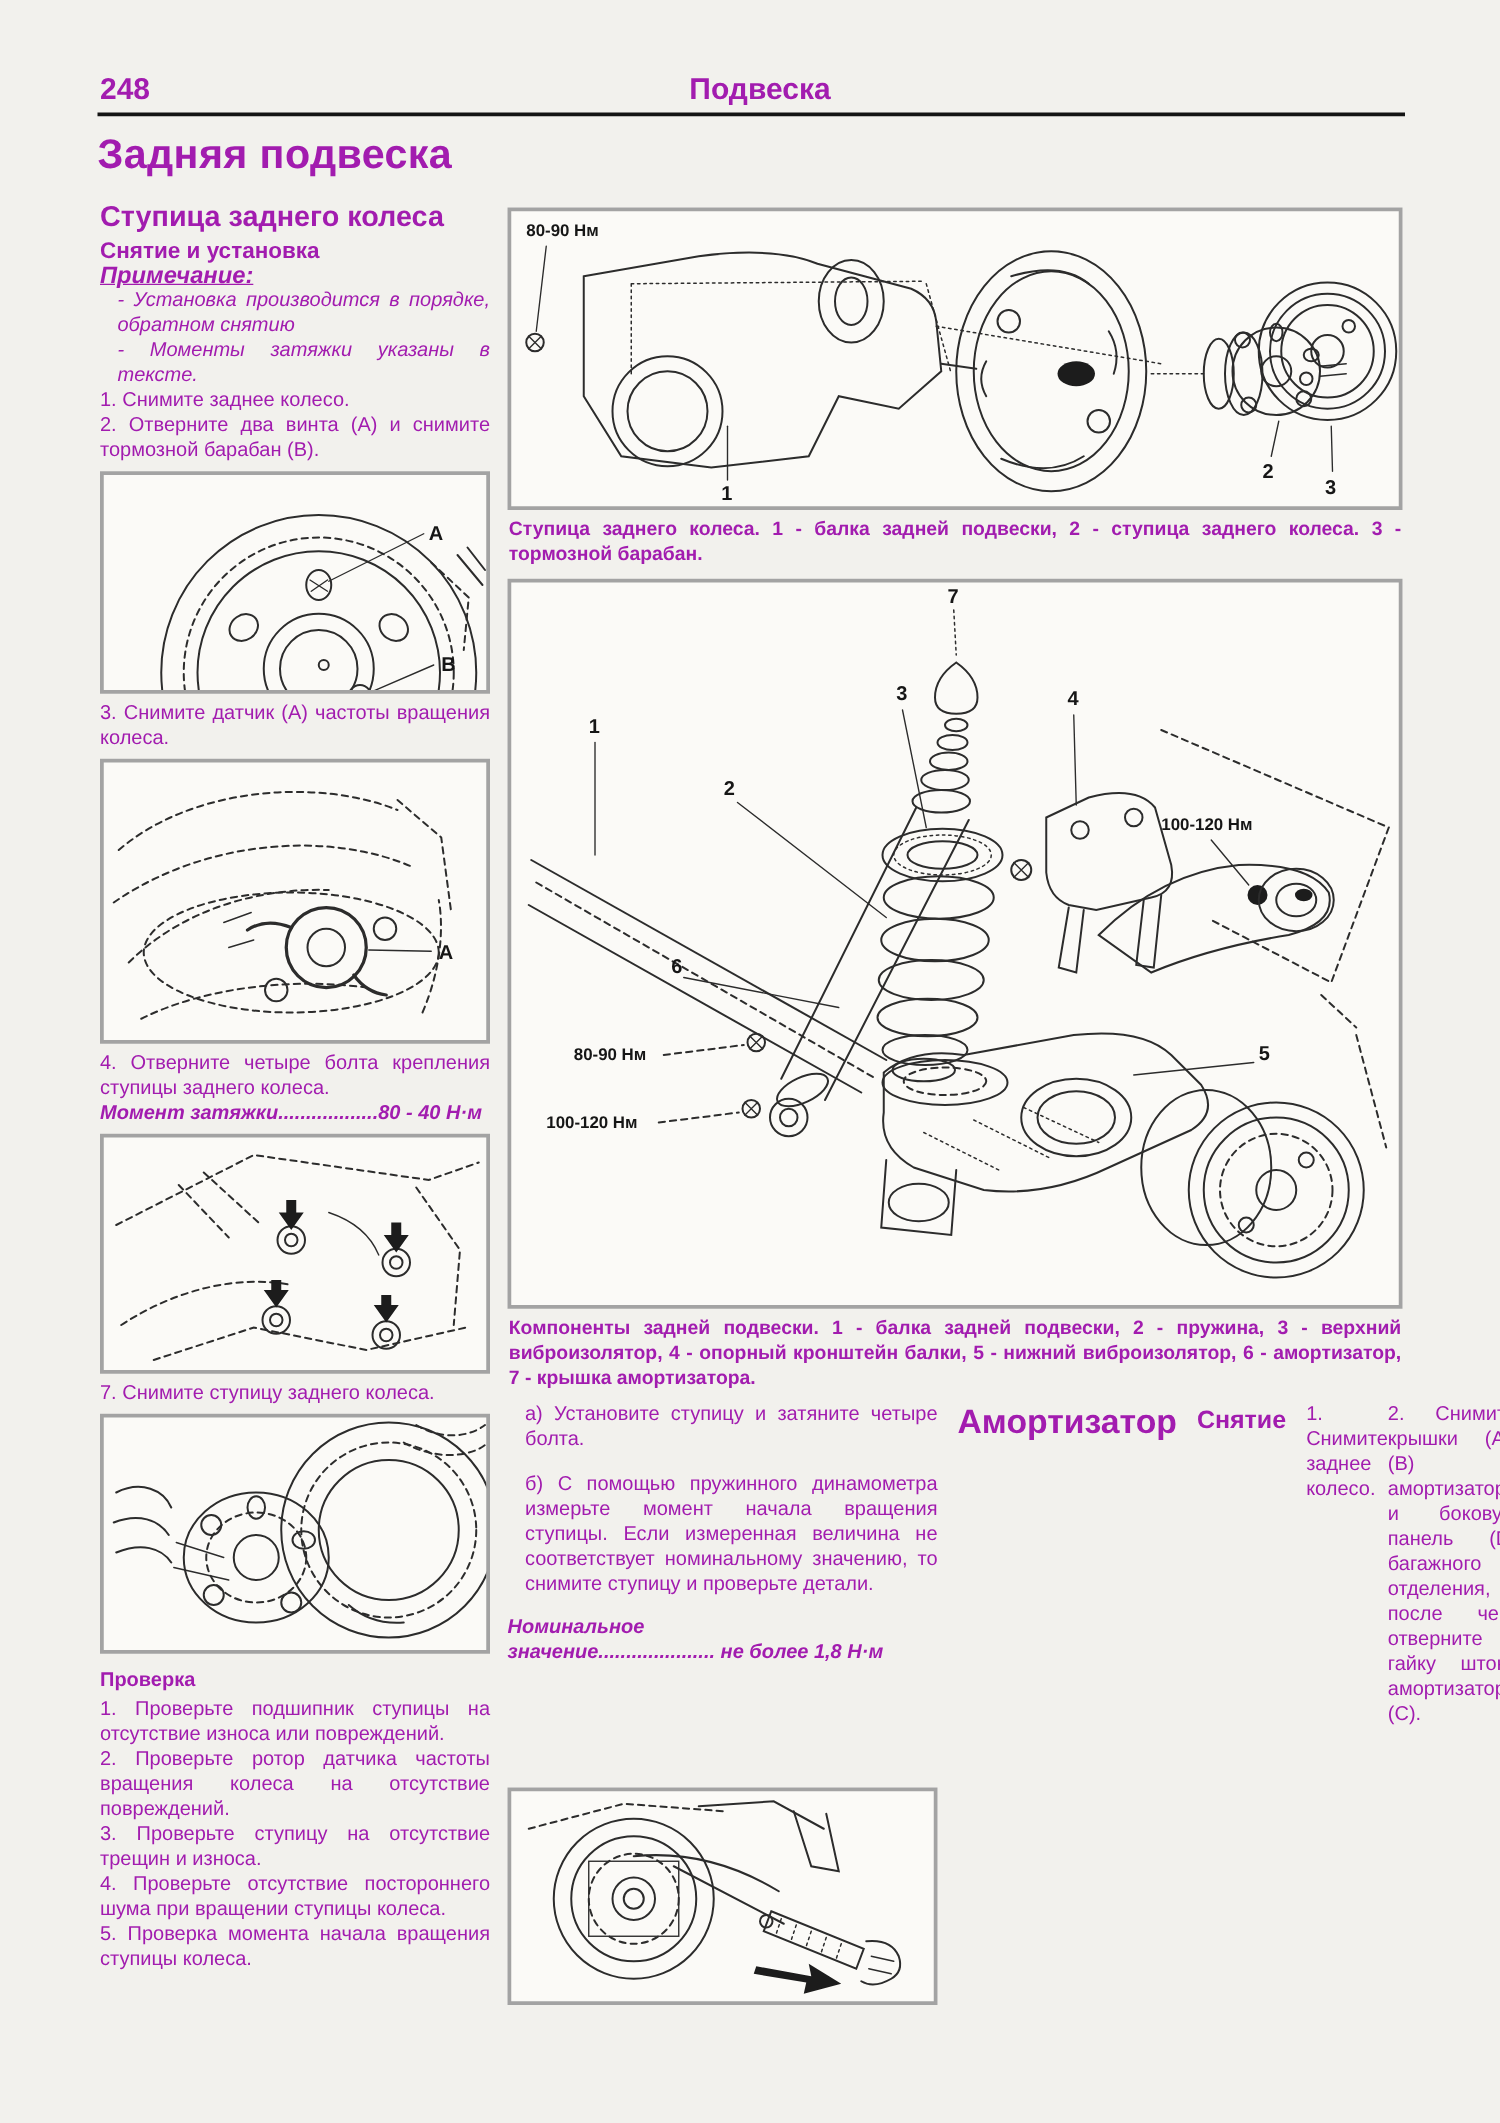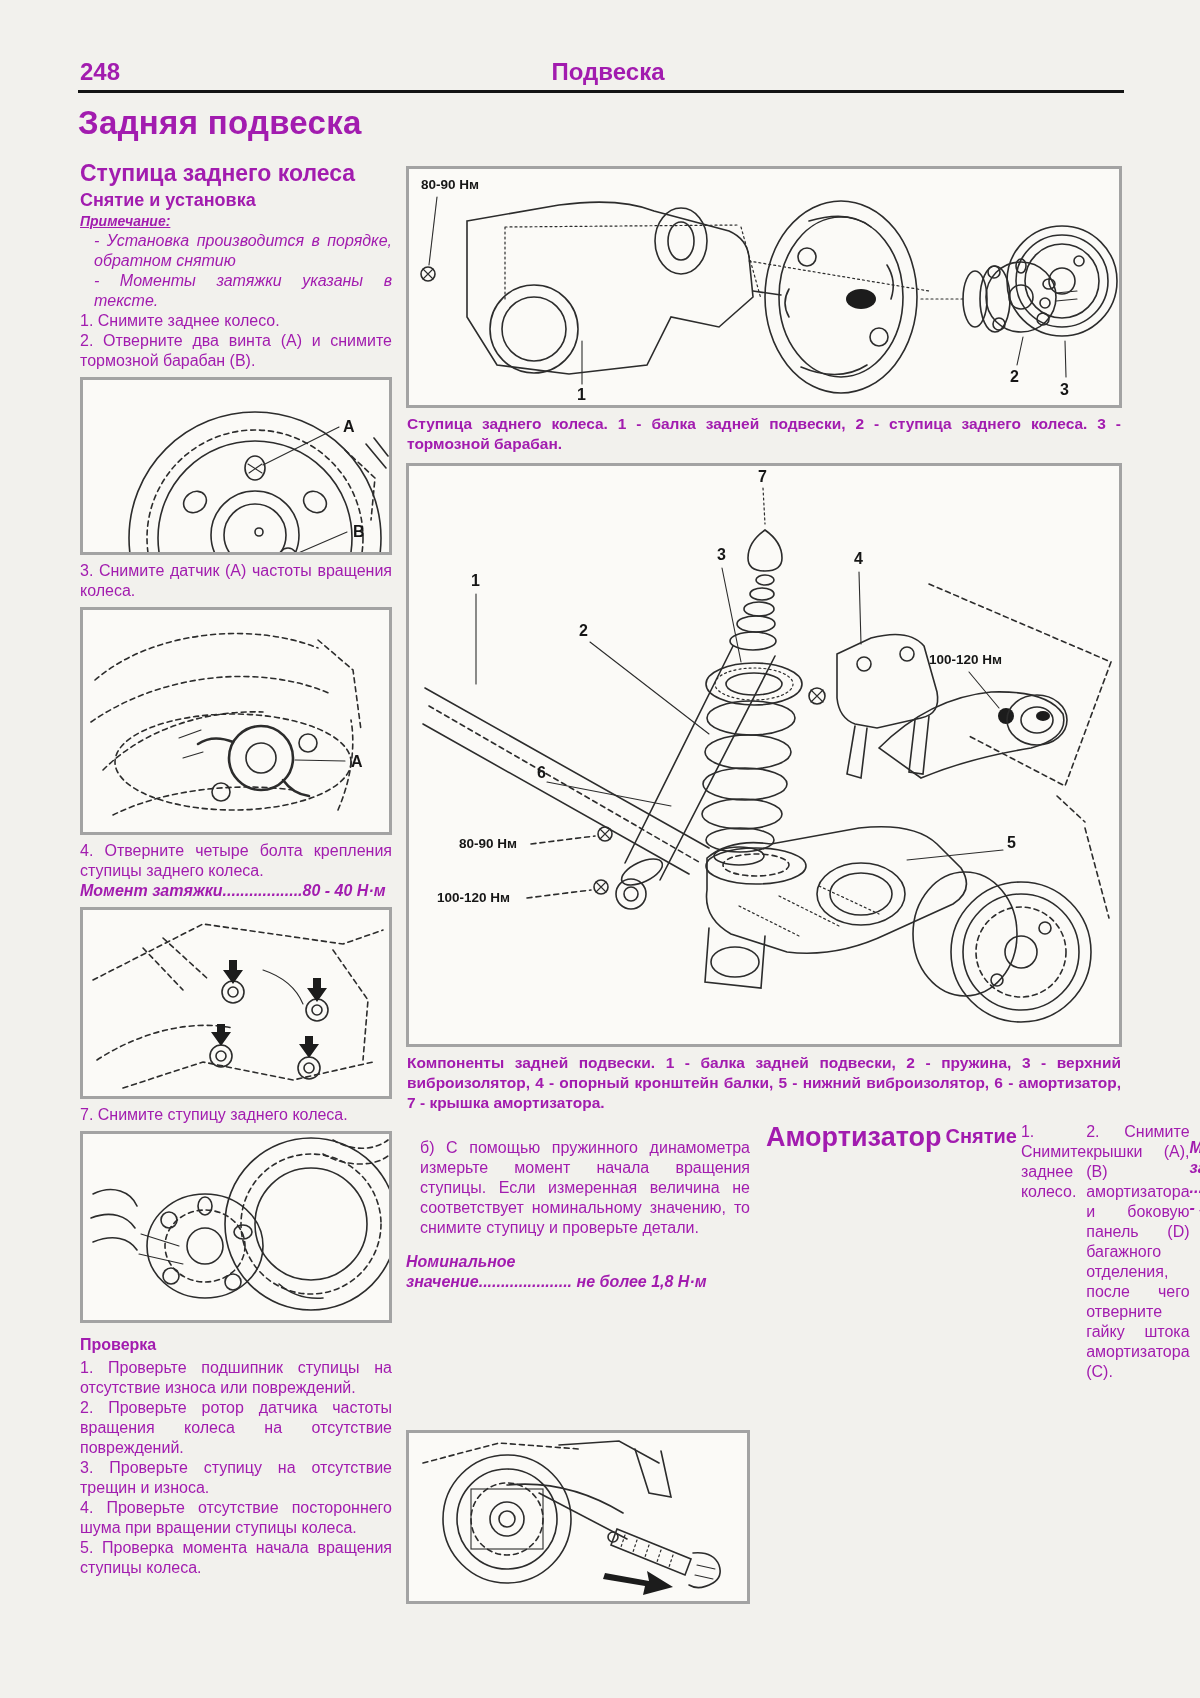--- a/index.html
+++ b/index.html
@@ -14,27 +14,27 @@
   .hdr-rule { position:absolute; left:78px; right:76px; top:90px; height:3px; background:#141414; }
   .page-title { position:absolute; left:78px; top:104px; font-size:33px; font-weight:bold; letter-spacing:0.3px; }
 
   .col-left  { position:absolute; left:80px;  top:160px; width:312px; }
   .col-right { position:absolute; left:406px; top:160px; width:716px; }
 
   .h-sec  { font-size:23px; font-weight:bold; line-height:26px; }
   .h-sub  { font-size:18px; font-weight:bold; line-height:22px; margin-top:3px; }
   .h-check{ font-size:16px; font-weight:bold; line-height:26px; margin-top:9px; }
   .h-big  { font-size:27px; font-weight:bold; line-height:31px; }
-  .h-sm   { font-size:20px; font-weight:bold; line-height:24px; margin:2px 4px 3px; }
+  .h-sm   { font-size:20px; font-weight:bold; line-height:24px; margin:2px 16px 3px; }
 
   .p { font-size:16px; line-height:20px; text-align:justify; }
   .it { font-style:italic; }
   .bold-it { font-style:italic; font-weight:bold; }
   .indent { padding-left:14px; }
-  .note-label { font-size:14px; line-height:20px; font-weight:bold; font-style:italic; text-decoration:underline; }
+  .note-label { font-size:19px; line-height:20px; font-weight:bold; font-style:italic; text-decoration:underline; }
 
   .fig { border:3px solid #a3a3a3; background:#fbfaf7; margin:6px 0; }
   .fig svg { display:block; }
   .caption { font-size:15.5px; font-weight:bold; line-height:20px; text-align:justify; margin:5px 1px 9px; }
 
   .bottom-row { display:flex; gap:16px; margin-top:2px; }
   .sub-left  { width:344px; display:flex; flex-direction:column; height:482px; }
   .sub-right { width:356px; display:flex; flex-direction:row; height:482px; }
   .sub-left .fig, .sub-right .fig { margin-top:auto; margin-bottom:0; }
   .mt4 { margin-top:16px; } .mt14 { margin-top:14px; }
@@ -306,20 +306,21 @@
         <circle cx="588" cy="514" r="6"></circle>
         <path class="d" d="M676,362 L700,452"></path>
         <path class="d" d="M648,330 L676,356"></path>
       </svg>
     </div>
     <p class="caption">Компоненты задней подвески. 1 - балка задней подвески, 2 - пружина, 3 - верхний виброизолятор, 4 - опорный кронштейн балки, 5 - нижний виброизолятор, 6 - амортизатор, 7 - крышка амортизатора.</p>
 
     <div class="bottom-row">
 
       <div class="sub-left">
+        <p class="p indent">а) Установите ступицу и затяните четыре болта.</p>
         <p class="p indent mt4">б) С помощью пружинного динамометра измерьте момент начала вращения ступицы. Если измеренная величина не соответствует номинальному значению, то снимите ступицу и проверьте детали.</p>
         <p class="p bold-it mt14">Номинальное</p>
         <p class="p bold-it">значение..................... не более 1,8 Н·м</p>
         <div class="fig">
           <svg width="338" height="168" viewBox="0 0 338 168">
             <path class="d" d="M14,30 L90,10 L170,16"></path>
             <path d="M150,12 L210,8 L250,30"></path>
             <path d="M226,16 L240,60 L262,64 L252,18"></path>
             <circle cx="98" cy="86" r="64"></circle>
             <circle cx="98" cy="86" r="50"></circle>

